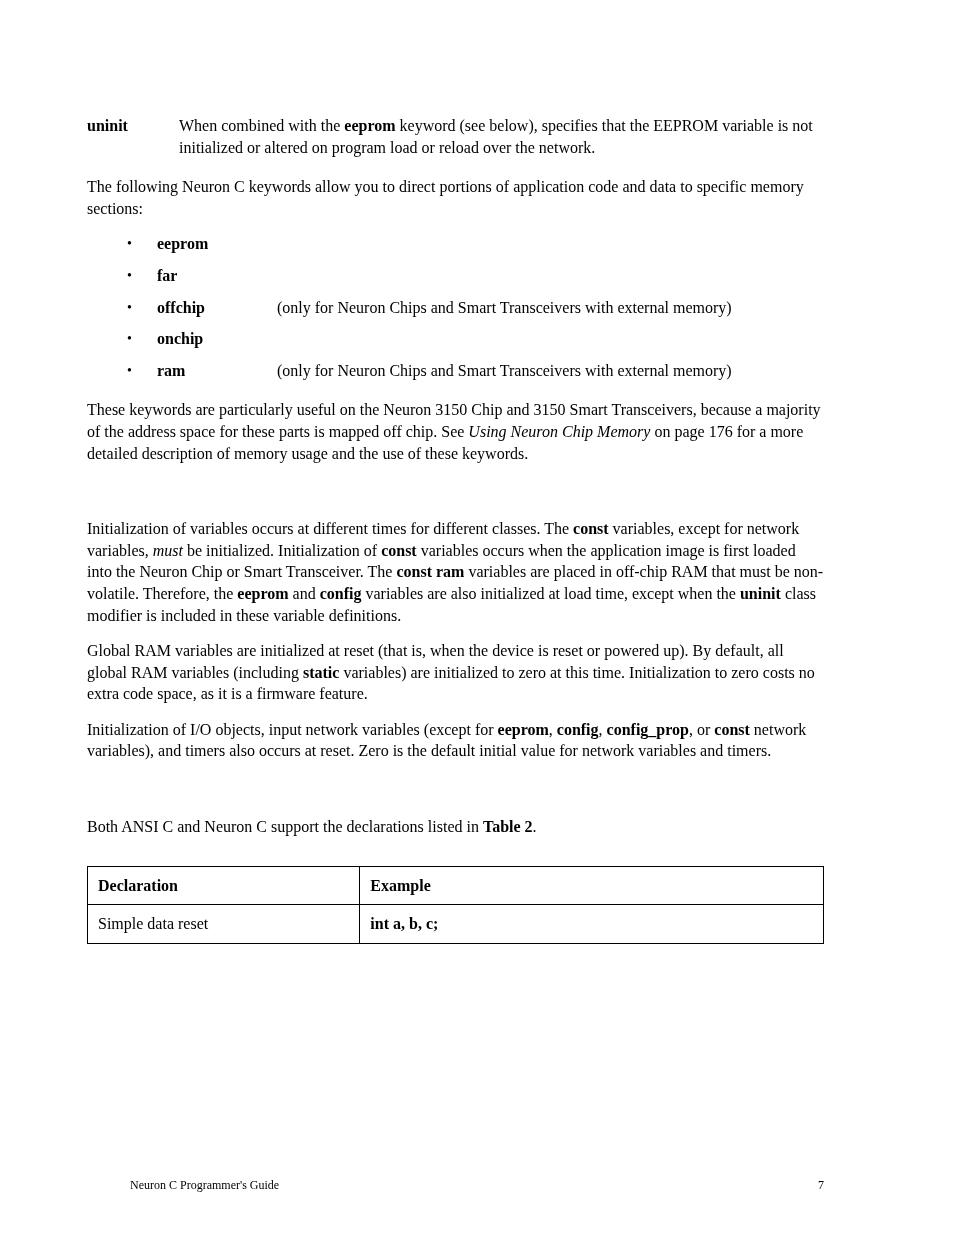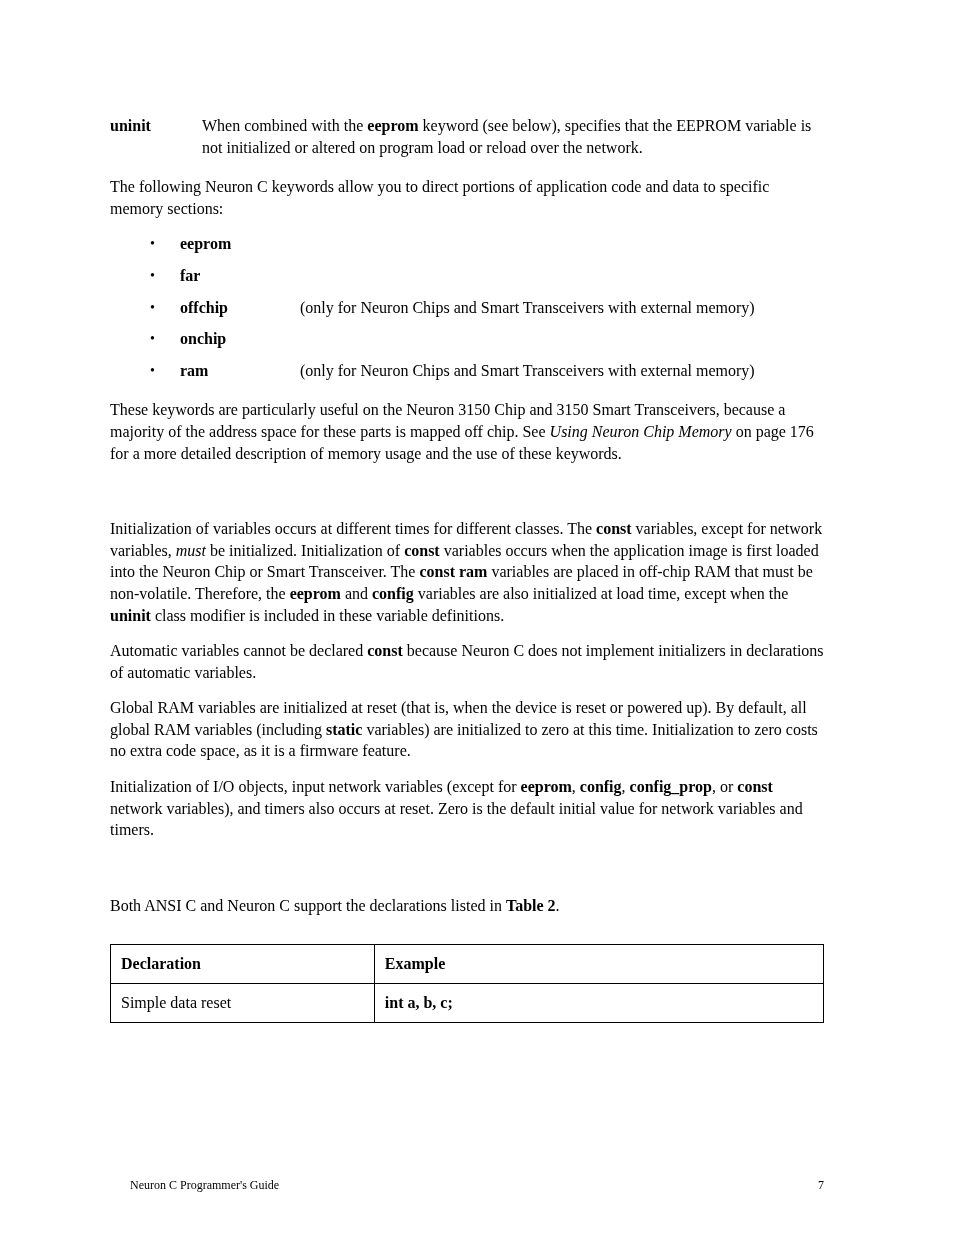--- a/index.html
+++ b/index.html
@@ -7,21 +7,21 @@
       width: 954px;
       height: 1235px;
       background: #fff;
       font-family: "Century Schoolbook", Georgia, serif;
       font-size: 16px;
       line-height: 1.35;
       color: #000;
       position: relative;
     }
     .page {
-      padding: 115px 130px 0 110px;
+      padding: 115px 130px 0 87px;
     }
     .uninit-row {
       display: flex;
       margin-bottom: 18px;
     }
     .uninit-label {
       font-weight: bold;
       width: 92px;
       flex-shrink: 0;
     }
@@ -132,23 +132,20 @@
   <p class="para">
     <span>These keywords are particularly useful on the Neuron 3150 Chip and 3150 Smart Transceivers, because a majority of the address space for these parts is mapped off chip.  See </span><span class="italic">Using Neuron Chip Memory</span><span> on page 176 for a more detailed description of memory usage and the use of these keywords.</span>
   </p>
 
   <div class="gap"></div>
 
   <p class="para">
     <span>Initialization of variables occurs at different times for different classes.  The </span><span class="bold">const</span><span> variables, except for network variables, </span><span class="italic">must</span><span> be initialized.  Initialization of </span><span class="bold">const</span><span> variables occurs when the application image is first loaded into the Neuron Chip or Smart Transceiver.  The </span><span class="bold">const ram</span><span> variables are placed in off-chip RAM that must be non-volatile.  Therefore, the </span><span class="bold">eeprom</span><span> and </span><span class="bold">config</span><span> variables are also initialized at load time, except when the </span><span class="bold">uninit</span><span> class modifier is included in these variable definitions.</span>
   </p>
 
-  <p class="para">
-    <span>Automatic variables cannot be declared </span><span class="bold">const</span><span> because Neuron C does not implement initializers in declarations of automatic variables.</span>
-  </p>
 
   <p class="para">
     <span>Global RAM variables are initialized at reset (that is, when the device is reset or powered up).  By default, all global RAM variables (including </span><span class="bold">static</span><span> variables) are initialized to zero at this time.  Initialization to zero costs no extra code space, as it is a firmware feature.</span>
   </p>
 
   <p class="para">
     <span>Initialization of I/O objects, input network variables (except for </span><span class="bold">eeprom</span><span>, </span><span class="bold">config</span><span>, </span><span class="bold">config_prop</span><span>, or </span><span class="bold">const</span><span> network variables), and timers also occurs at reset.  Zero is the default initial value for network variables and timers.</span>
   </p>
 
 

